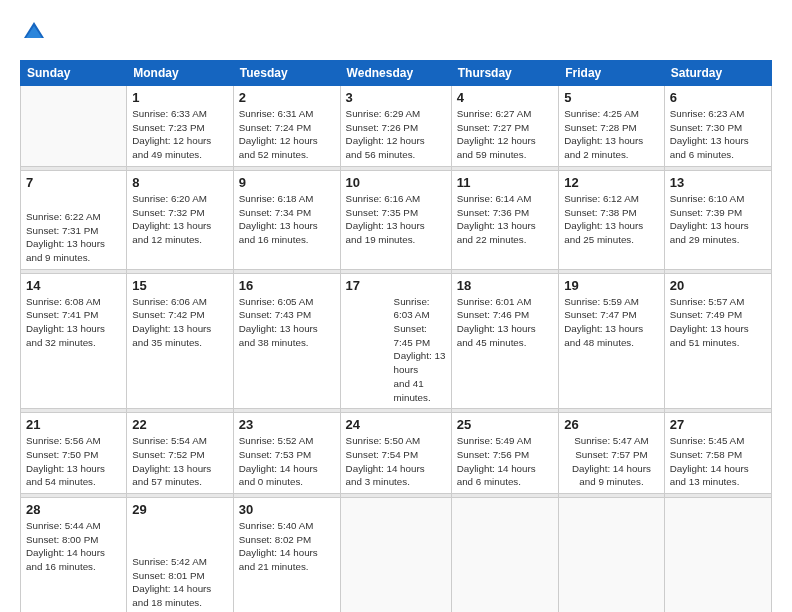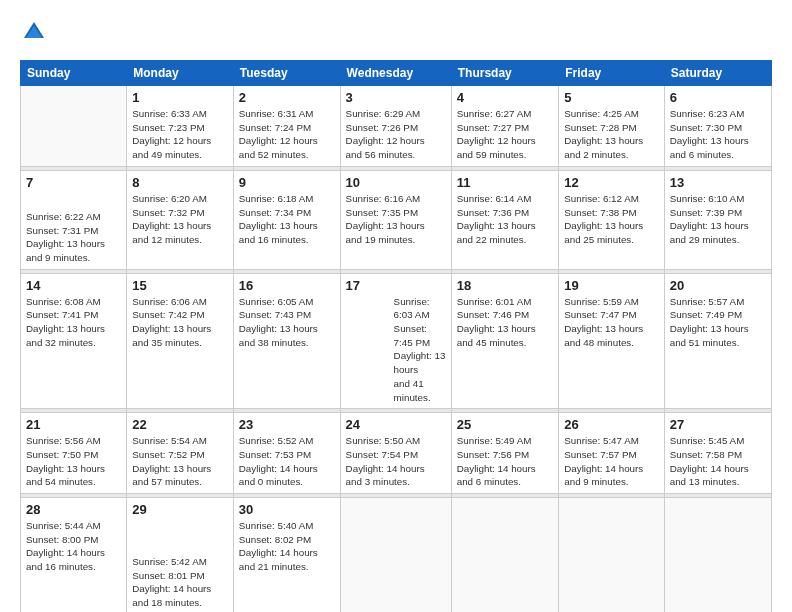--- a/index.html
+++ b/index.html
@@ -334,21 +334,21 @@
           </td>
           <td>
             <span class="day-num">25</span>
             <div class="day-info" style="white-space: pre-line;">Sunrise: 5:49 AM
 Sunset: 7:56 PM
 Daylight: 14 hours
 and 6 minutes.</div>
           </td>
           <td>
             <span class="day-num">26</span>
-            <div class="day-info" style="white-space: pre-line;">Sunrise: 5:47 AM
+            <div class="day-info" style="white-space: pre-line; text-align: center;">Sunrise: 5:47 AM
 Sunset: 7:57 PM
 Daylight: 14 hours
 and 9 minutes.</div>
           </td>
           <td>
             <span class="day-num">27</span>
             <div class="day-info" style="white-space: pre-line;">Sunrise: 5:45 AM
 Sunset: 7:58 PM
 Daylight: 14 hours
 and 13 minutes.</div>

